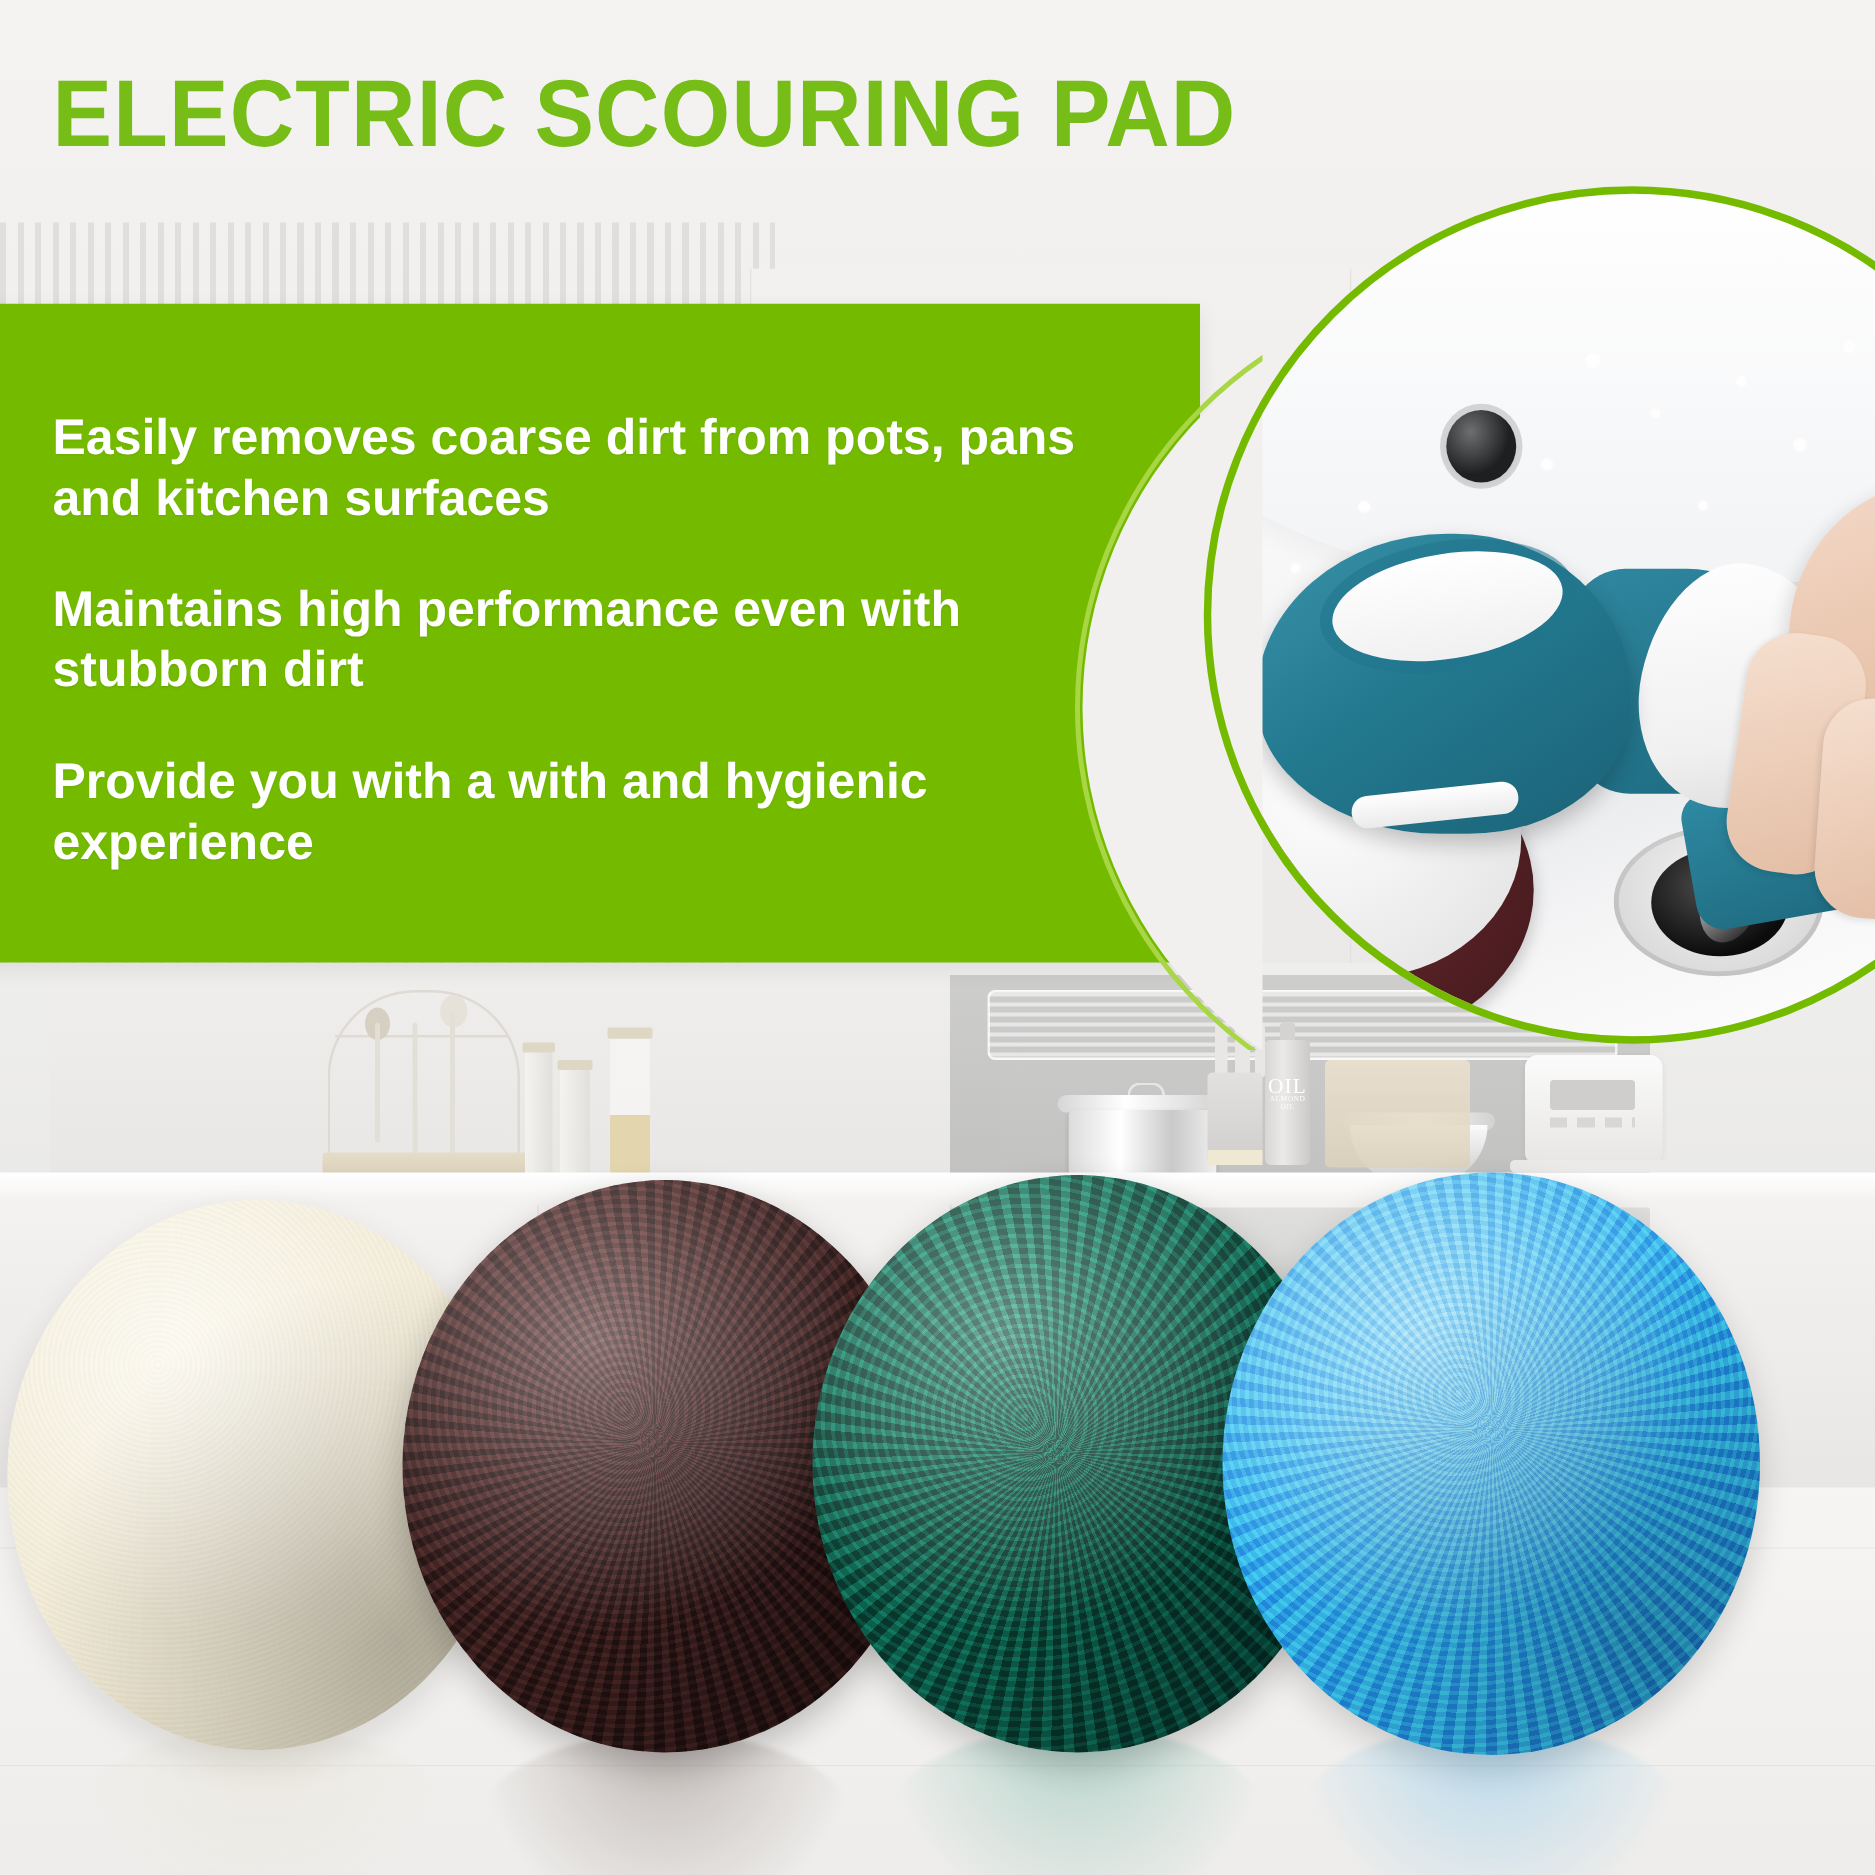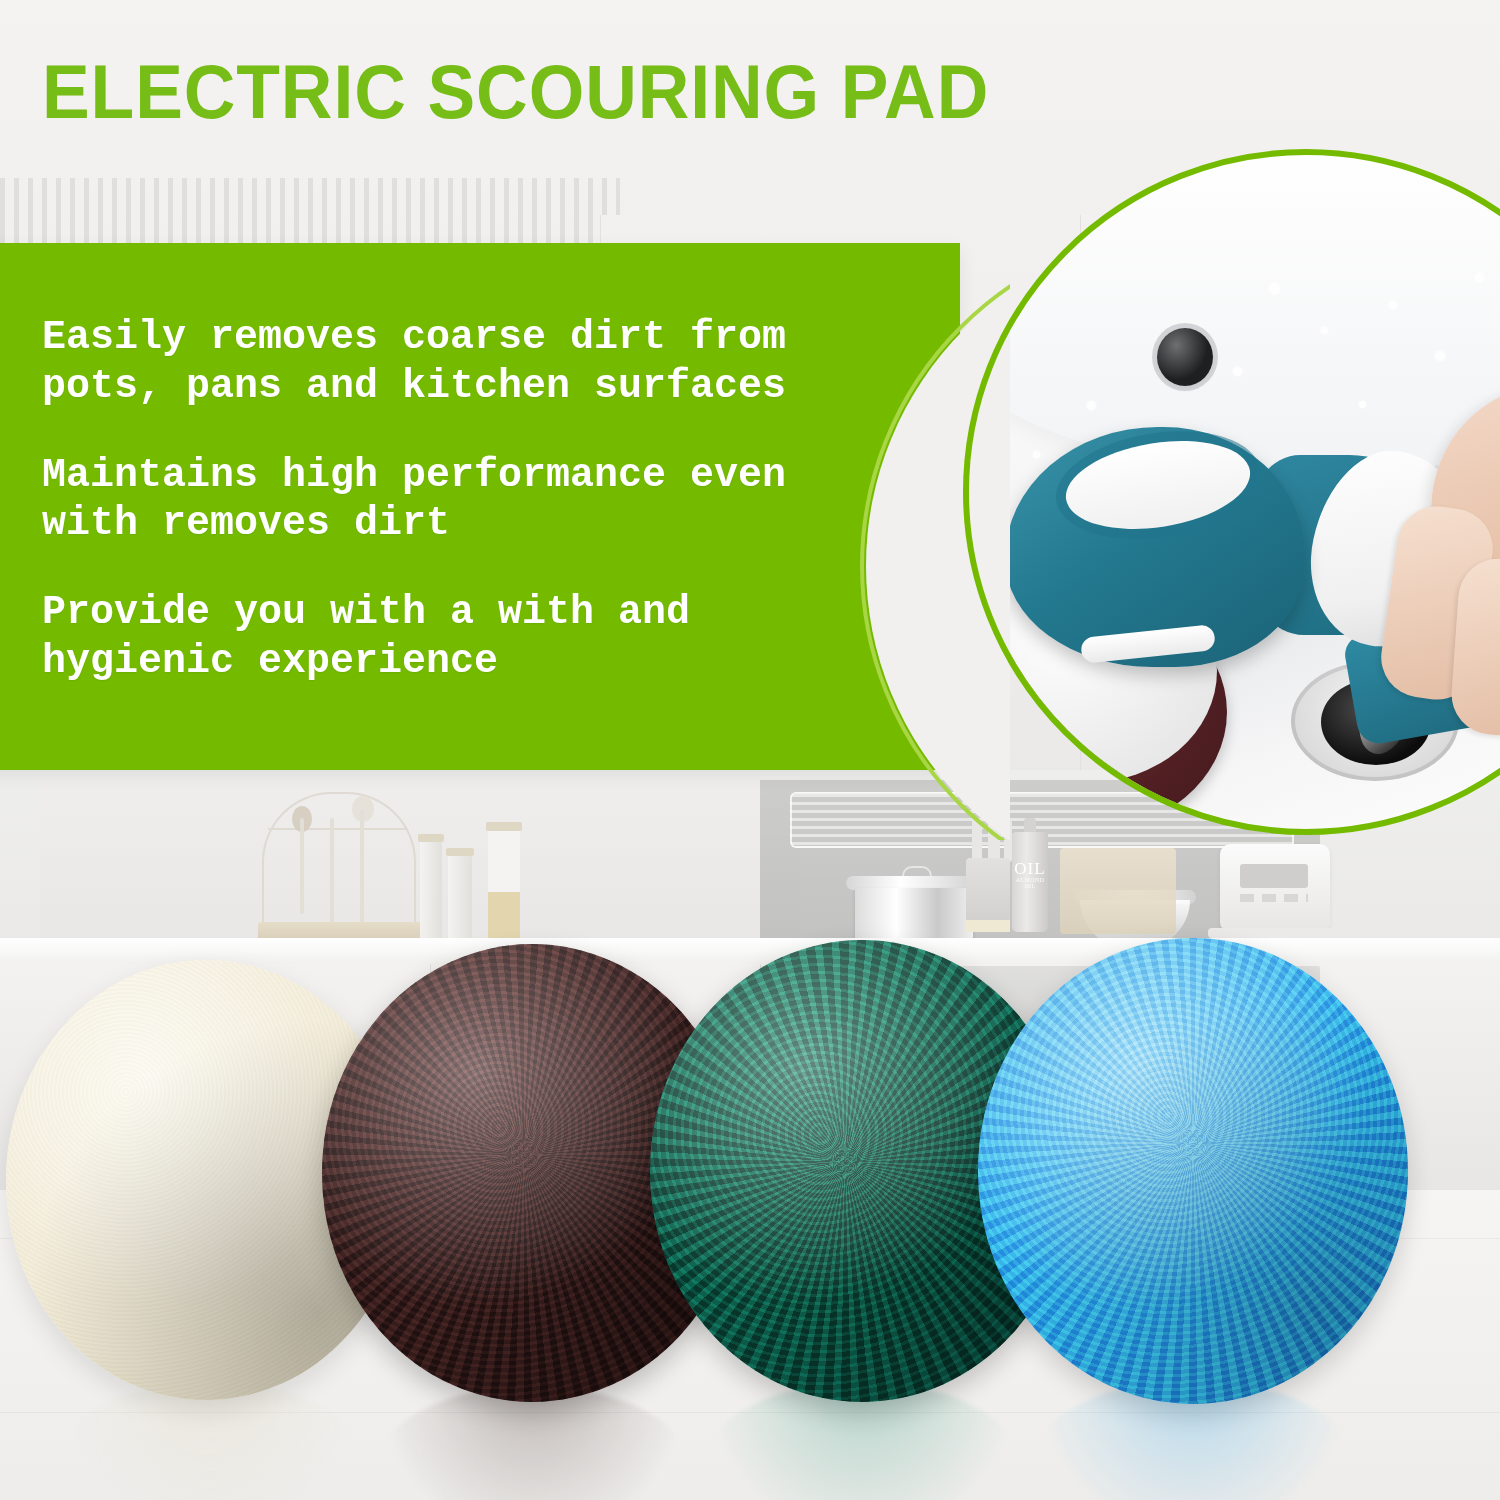--- a/index.html
+++ b/index.html
@@ -137,21 +137,21 @@
       box-shadow:0 6px 18px rgba(0,0,0,.07);}
   .bitewrap{position:absolute;left:0;top:180px;width:1010px;height:660px;overflow:hidden;pointer-events:none;}
   .bite{position:absolute;left:866px;top:52px;width:668px;height:668px;border-radius:50%;
       background:#f1f0ee;}
   .biteRing{position:absolute;left:860px;top:46px;width:680px;height:680px;border-radius:50%;
       border:4px solid #a8d644;box-sizing:border-box;}
 
   .bullets{position:absolute;left:42px;top:310px;width:830px;
       color:#ffffff;font-weight:700;font-size:40px;line-height:1.22;
       text-shadow:0 1px 2px rgba(0,0,0,.08);}
-  .bullets p{margin:4px 0 40px 0;font-family:Liberation Mono, monospace;}
+  .bullets p{margin:16px 0 40px 0;}
   .bullets p:last-child{margin-bottom:0;}
 
   
   .circle{position:absolute;left:963px;top:149px;width:686px;height:686px;}
   .circle-ring{position:absolute;inset:0;border-radius:50%;
       border:6px solid #74bb00;box-sizing:border-box;z-index:4;pointer-events:none;}
   .circle-clip{position:absolute;inset:6px;border-radius:50%;overflow:hidden;
       background:#ffffff;}
   .sink{position:absolute;inset:0;
       background:linear-gradient(160deg,#ffffff 0%,#f7f7f8 35%,#e9eaec 62%,#f6f6f7 78%,#ffffff 100%);}
@@ -380,21 +380,21 @@
   </div>
 
   <div class="greenpanel"></div>
   <div class="bitewrap">
     <div class="bite"></div>
     <div class="biteRing"></div>
   </div>
 
   <div class="bullets">
     <p>Easily removes coarse dirt from pots, pans and kitchen surfaces</p>
-    <p>Maintains high performance even with removes dirt</p>
+    <p>Maintains high performance even with stubborn dirt</p>
     <p>Provide you with a with and hygienic experience</p>
   </div>
 
   <div class="pads">
     <div class="refl r-cream"></div>
     <div class="refl r-brown"></div>
     <div class="refl r-green"></div>
     <div class="refl r-blue"></div>
 
     <div class="pad pad-cream">

